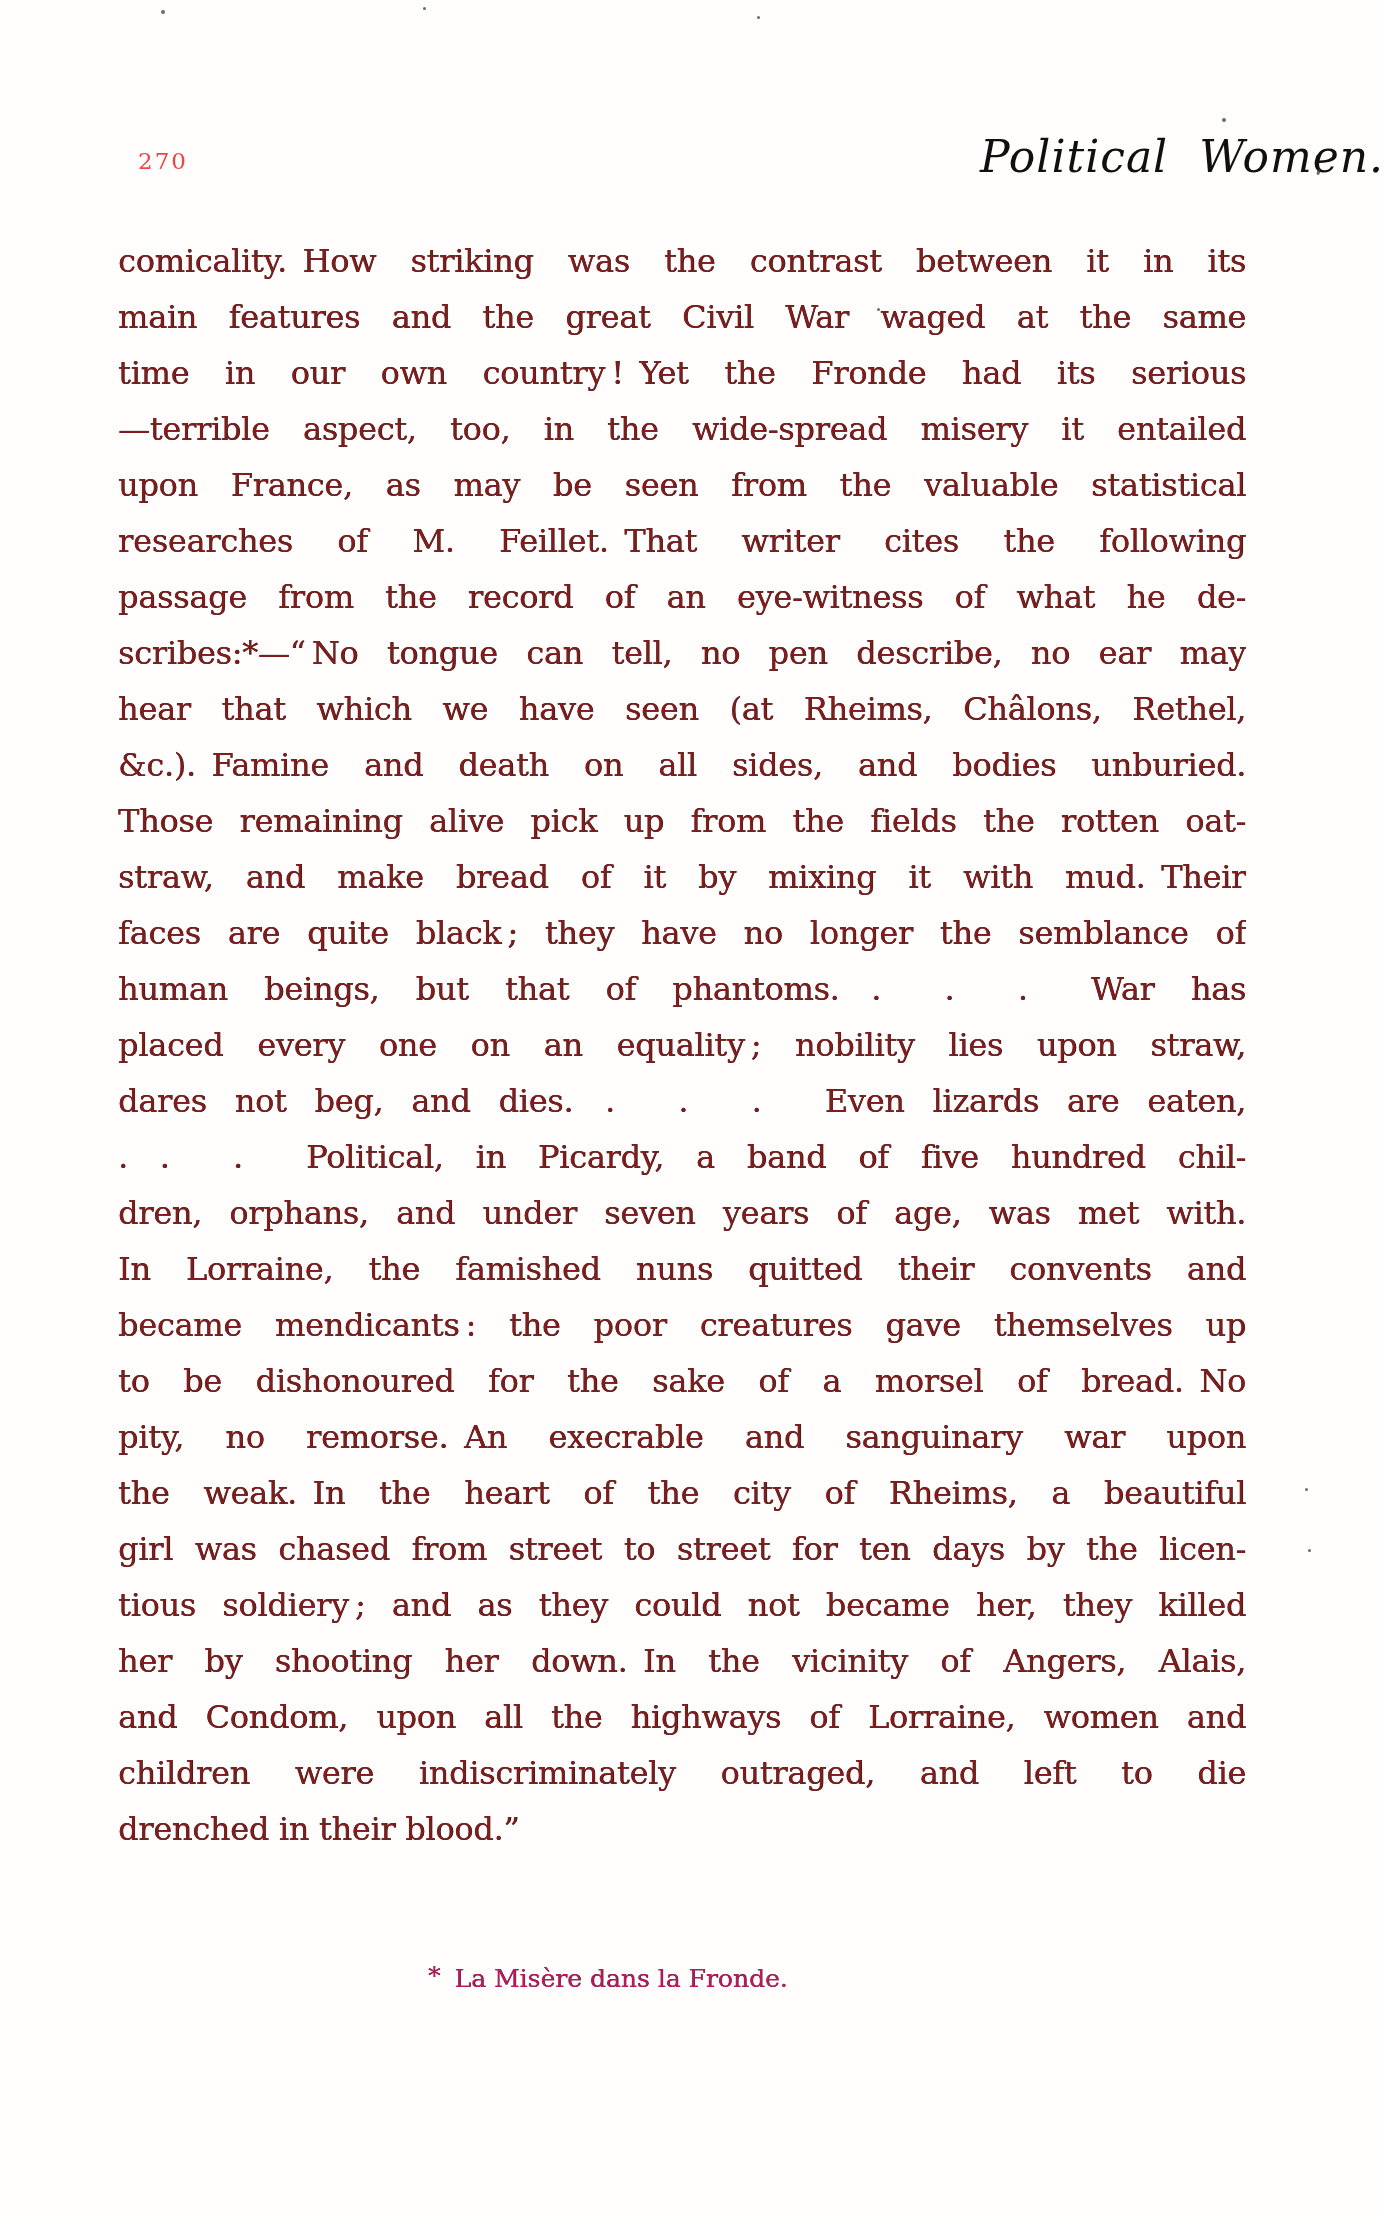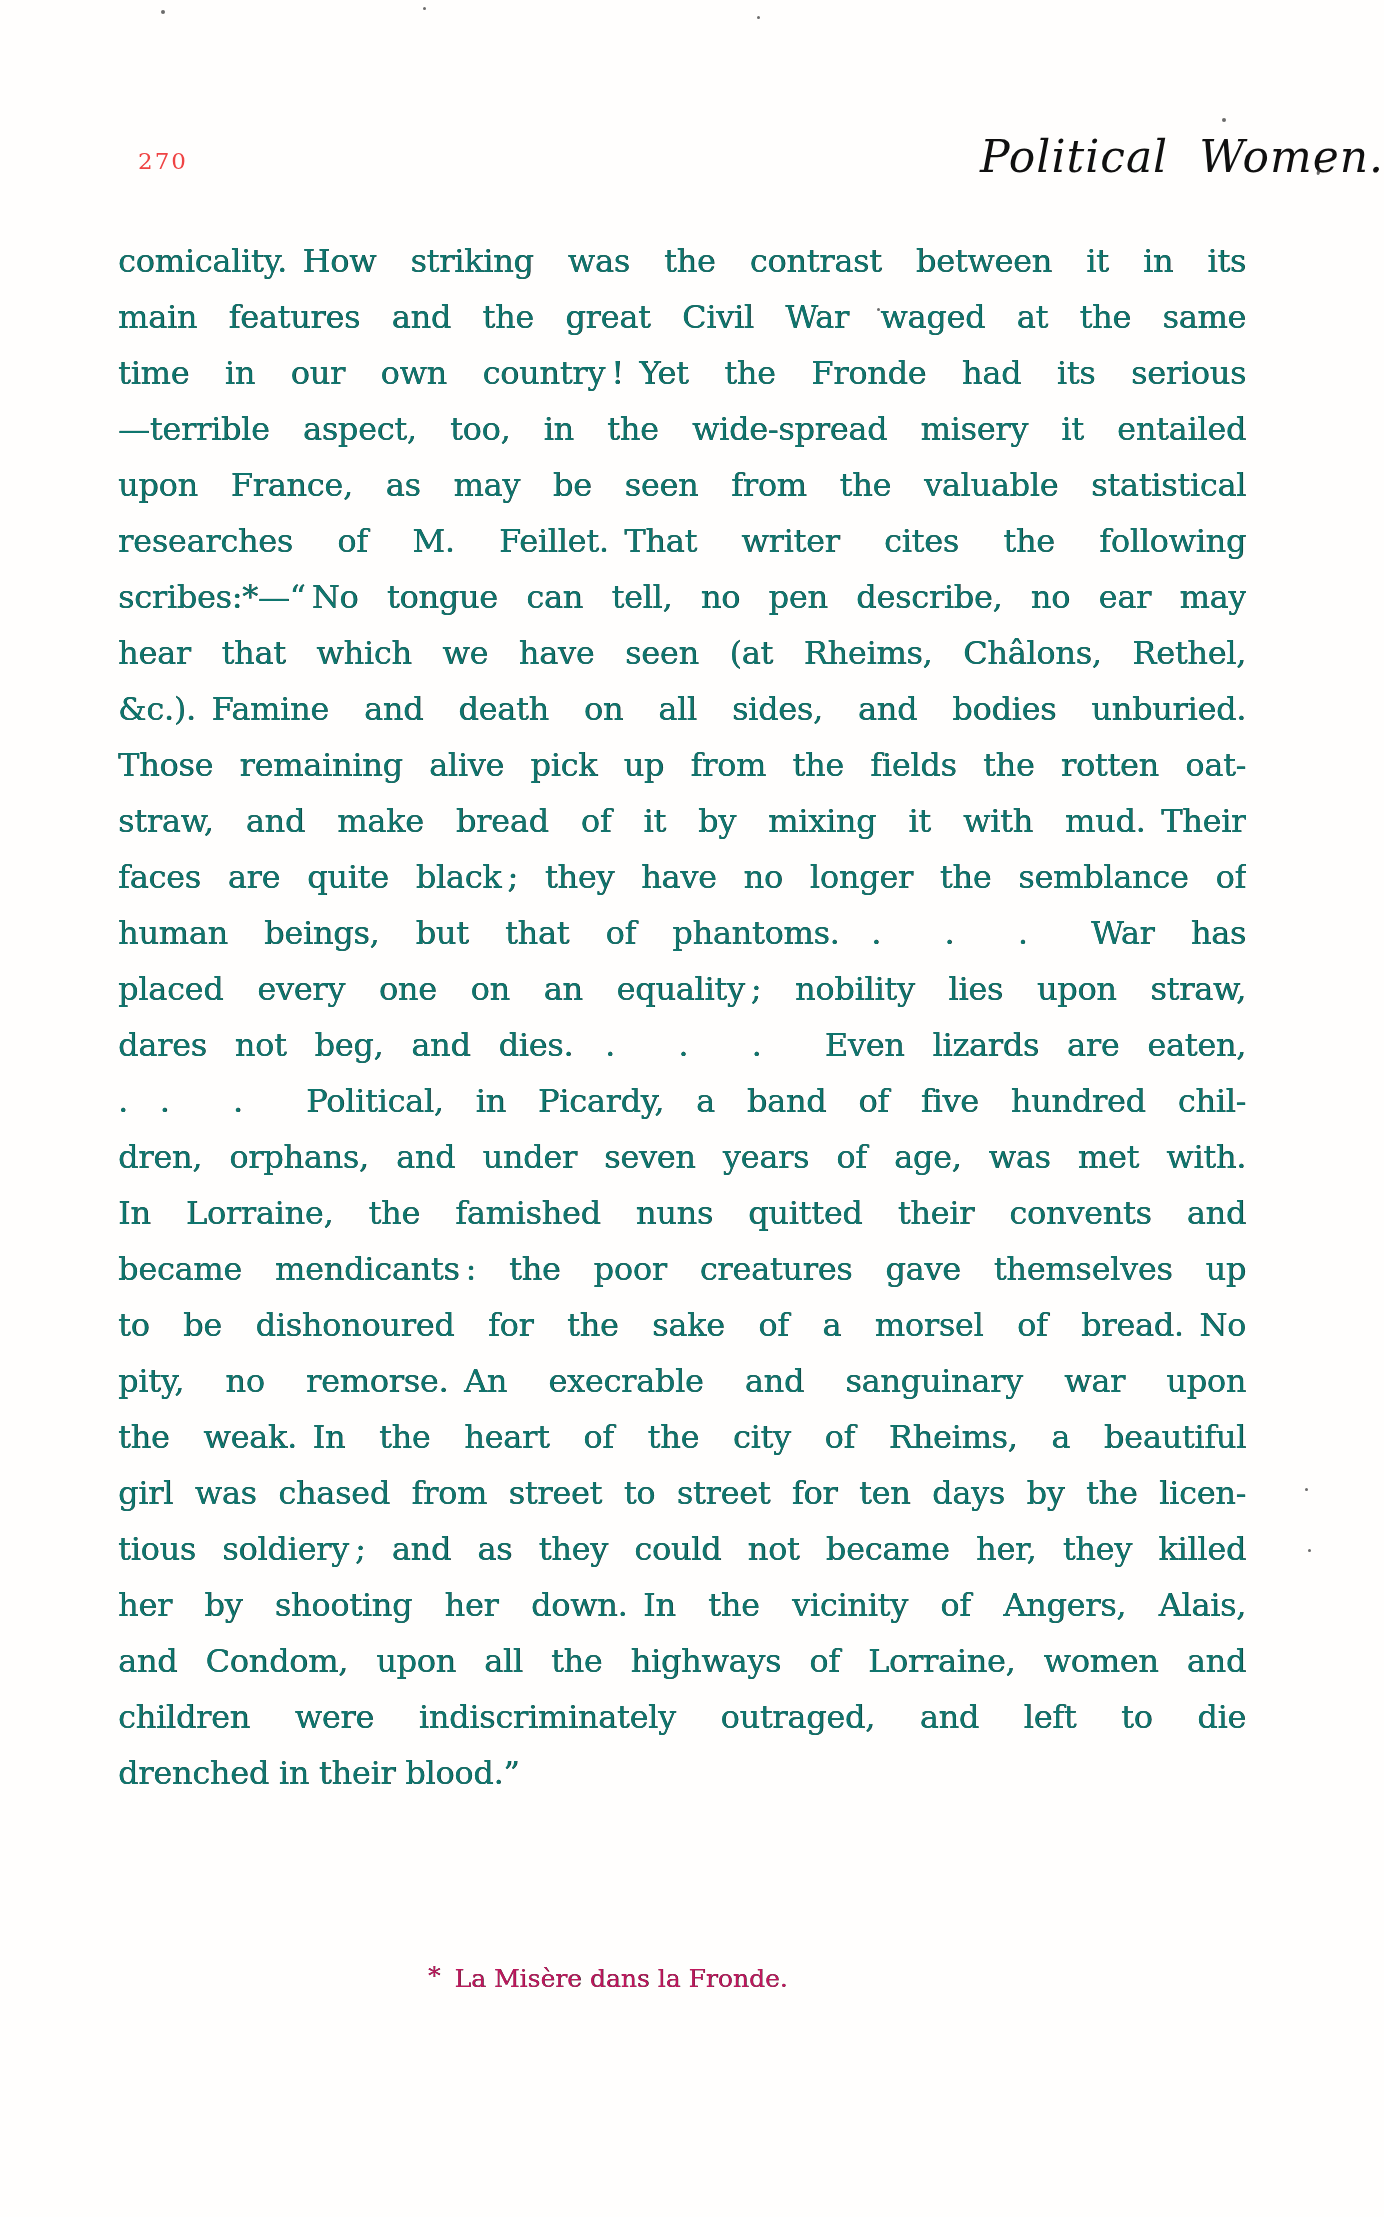--- a/index.html
+++ b/index.html
@@ -39,21 +39,21 @@
   }
   
   .body-text {
     position: absolute;
     left: 118px;
     top: 233px;
     width: 1128px;
     font-size: 32px;
     line-height: 56px;
     letter-spacing: -0.3px;
-    color: #0f766e;
+    color: #7f1d1d;
     text-shadow: 0.35px 0 0 #1a1a1a;
   }
   .line {
     height: 56px;
     overflow: hidden;
     text-align: justify;
     text-align-last: justify;
     text-justify: inter-word;
     white-space: normal;
   }
@@ -98,20 +98,21 @@
   <div class="page-number">270</div>
   <div class="running-title">Political Women.</div>
 
   <div class="body-text">
     <div class="line">comicality. How striking was the contrast between it in its</div>
     <div class="line">main features and the great Civil War waged at the same</div>
     <div class="line">time in our own country ! Yet the Fronde had its serious</div>
     <div class="line">—terrible aspect, too, in the wide-spread misery it entailed</div>
     <div class="line">upon France, as may be seen from the valuable statistical</div>
     <div class="line">researches of M. Feillet. That writer cites the following</div>
+    <div class="line">passage from the record of an eye-witness of what he de-</div>
     <div class="line">scribes:*—“ No tongue can tell, no pen describe, no ear may</div>
     <div class="line">hear that which we have seen (at Rheims, Châlons, Rethel,</div>
     <div class="line">&amp;c.). Famine and death on all sides, and bodies unburied.</div>
     <div class="line">Those remaining alive pick up from the fields the rotten oat-</div>
     <div class="line">straw, and make bread of it by mixing it with mud. Their</div>
     <div class="line">faces are quite black ; they have no longer the semblance of</div>
     <div class="line">human beings, but that of phantoms. .  .  .  War has</div>
     <div class="line">placed every one on an equality ; nobility lies upon straw,</div>
     <div class="line">dares not beg, and dies. .  .  .  Even lizards are eaten,</div>
     <div class="line">. .  .  Political, in Picardy, a band of five hundred chil-</div>

